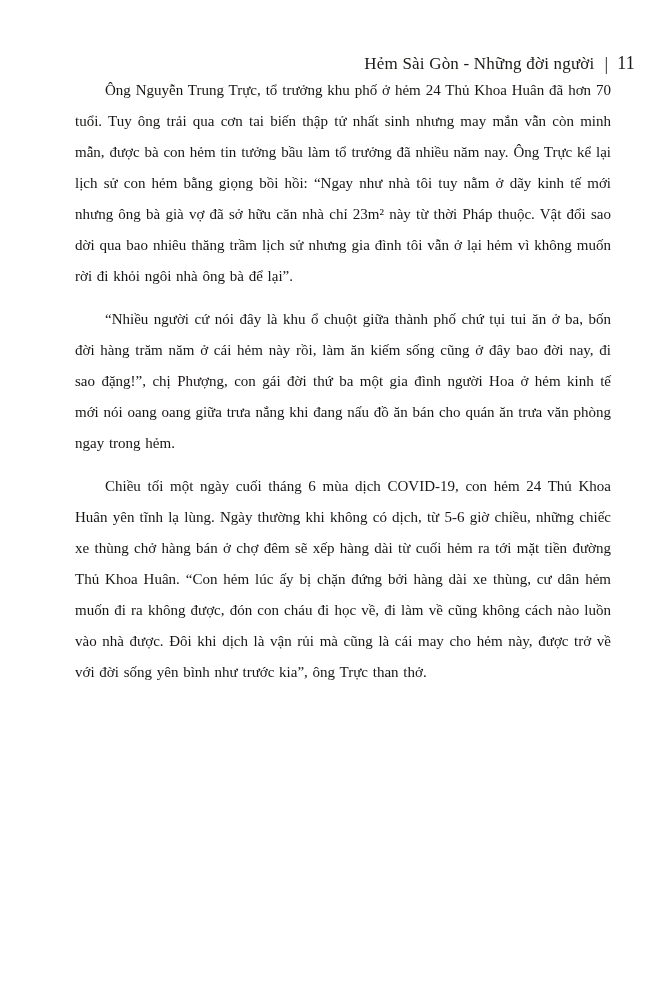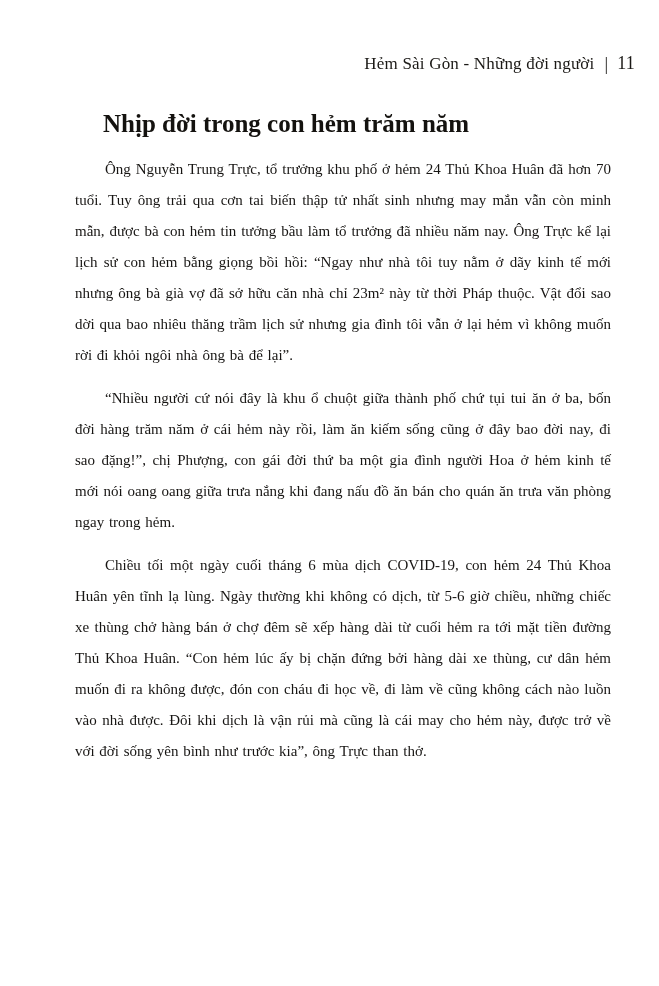--- a/index.html
+++ b/index.html
@@ -65,21 +65,20 @@
 </head>
 <body>
 
 <div class="page">
 
   <div class="running-header">
     <span>Hẻm Sài Gòn - Những đời người</span><span class="sep">|</span><span class="page-num">11</span>
   </div>
 
   <div class="content">
-    <h1 class="chapter-title">Nhịp đời trong con hẻm trăm năm</h1>
 
     <p class="body-par">Ông Nguyễn Trung Trực, tổ trưởng khu phố ở hẻm 24 Thủ Khoa Huân đã hơn 70 tuổi. Tuy ông trải qua cơn tai biến thập tử nhất sinh nhưng may mắn vẫn còn minh mẫn, được bà con hẻm tin tưởng bầu làm tổ trưởng đã nhiều năm nay. Ông Trực kể lại lịch sử con hẻm bằng giọng bồi hồi: “Ngay như nhà tôi tuy nằm ở dãy kinh tế mới nhưng ông bà già vợ đã sở hữu căn nhà chỉ 23m² này từ thời Pháp thuộc. Vật đổi sao dời qua bao nhiêu thăng trầm lịch sử nhưng gia đình tôi vẫn ở lại hẻm vì không muốn rời đi khỏi ngôi nhà ông bà để lại”.</p>
 
     <p class="body-par">“Nhiều người cứ nói đây là khu ổ chuột giữa thành phố chứ tụi tui ăn ở ba, bốn đời hàng trăm năm ở cái hẻm này rồi, làm ăn kiếm sống cũng ở đây bao đời nay, đi sao đặng!”, chị Phượng, con gái đời thứ ba một gia đình người Hoa ở hẻm kinh tế mới nói oang oang giữa trưa nắng khi đang nấu đồ ăn bán cho quán ăn trưa văn phòng ngay trong hẻm.</p>
 
     <p class="body-par">Chiều tối một ngày cuối tháng 6 mùa dịch COVID-19, con hẻm 24 Thủ Khoa Huân yên tĩnh lạ lùng. Ngày thường khi không có dịch, từ 5-6 giờ chiều, những chiếc xe thùng chở hàng bán ở chợ đêm sẽ xếp hàng dài từ cuối hẻm ra tới mặt tiền đường Thủ Khoa Huân. “Con hẻm lúc ấy bị chặn đứng bởi hàng dài xe thùng, cư dân hẻm muốn đi ra không được, đón con cháu đi học về, đi làm về cũng không cách nào luồn vào nhà được. Đôi khi dịch là vận rủi mà cũng là cái may cho hẻm này, được trở về với đời sống yên bình như trước kia”, ông Trực than thở.</p>
   </div>
 
 </div>
 

